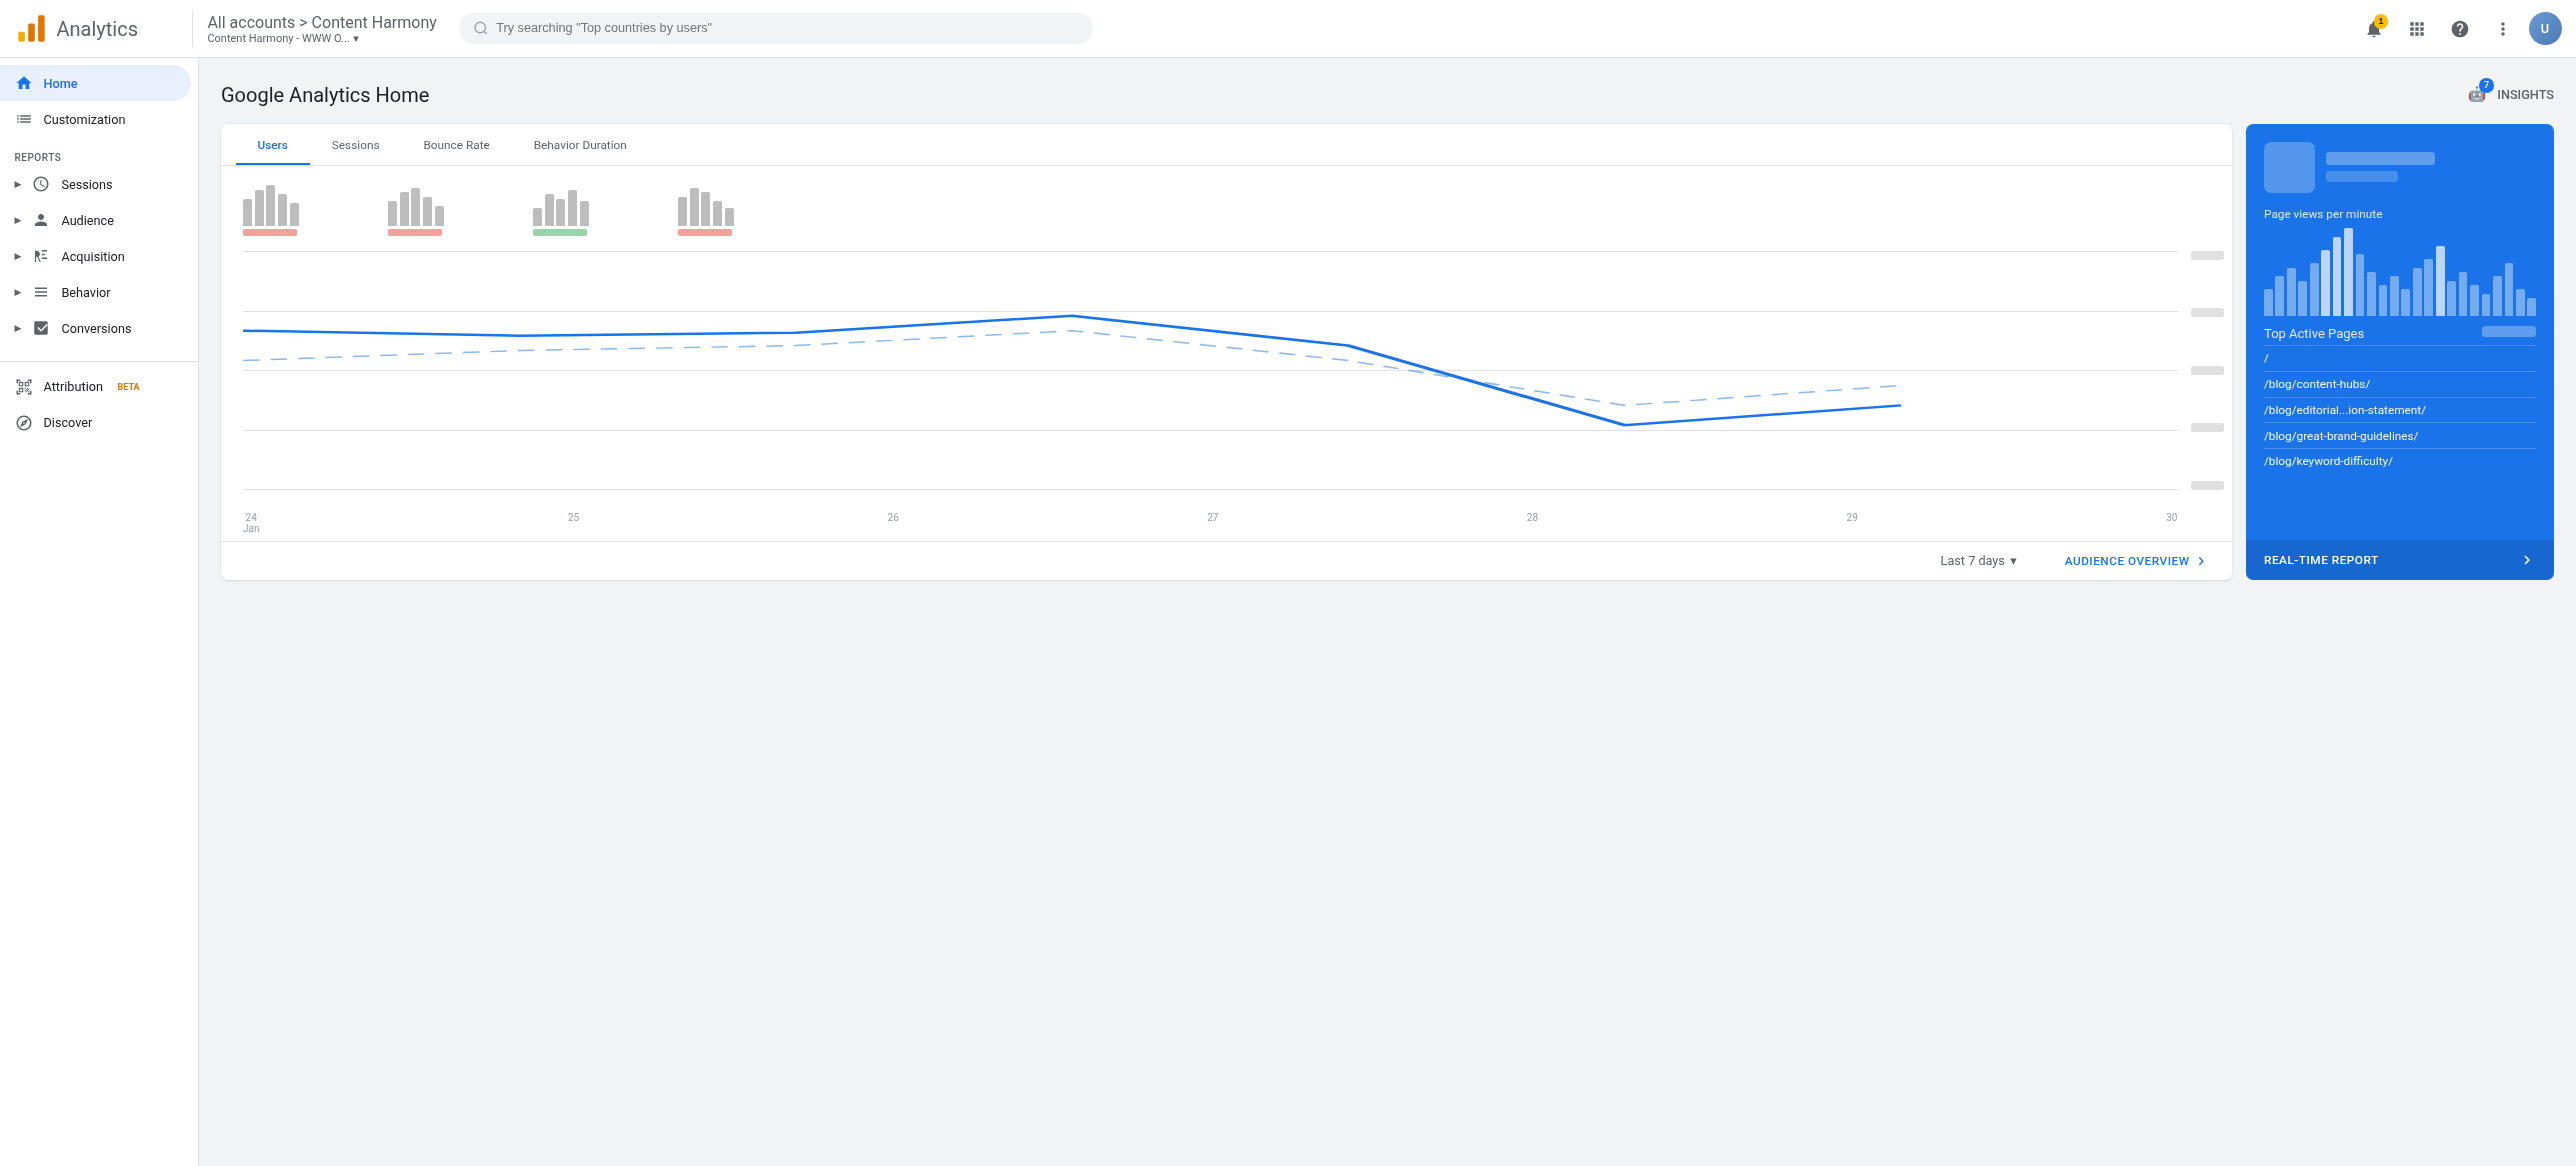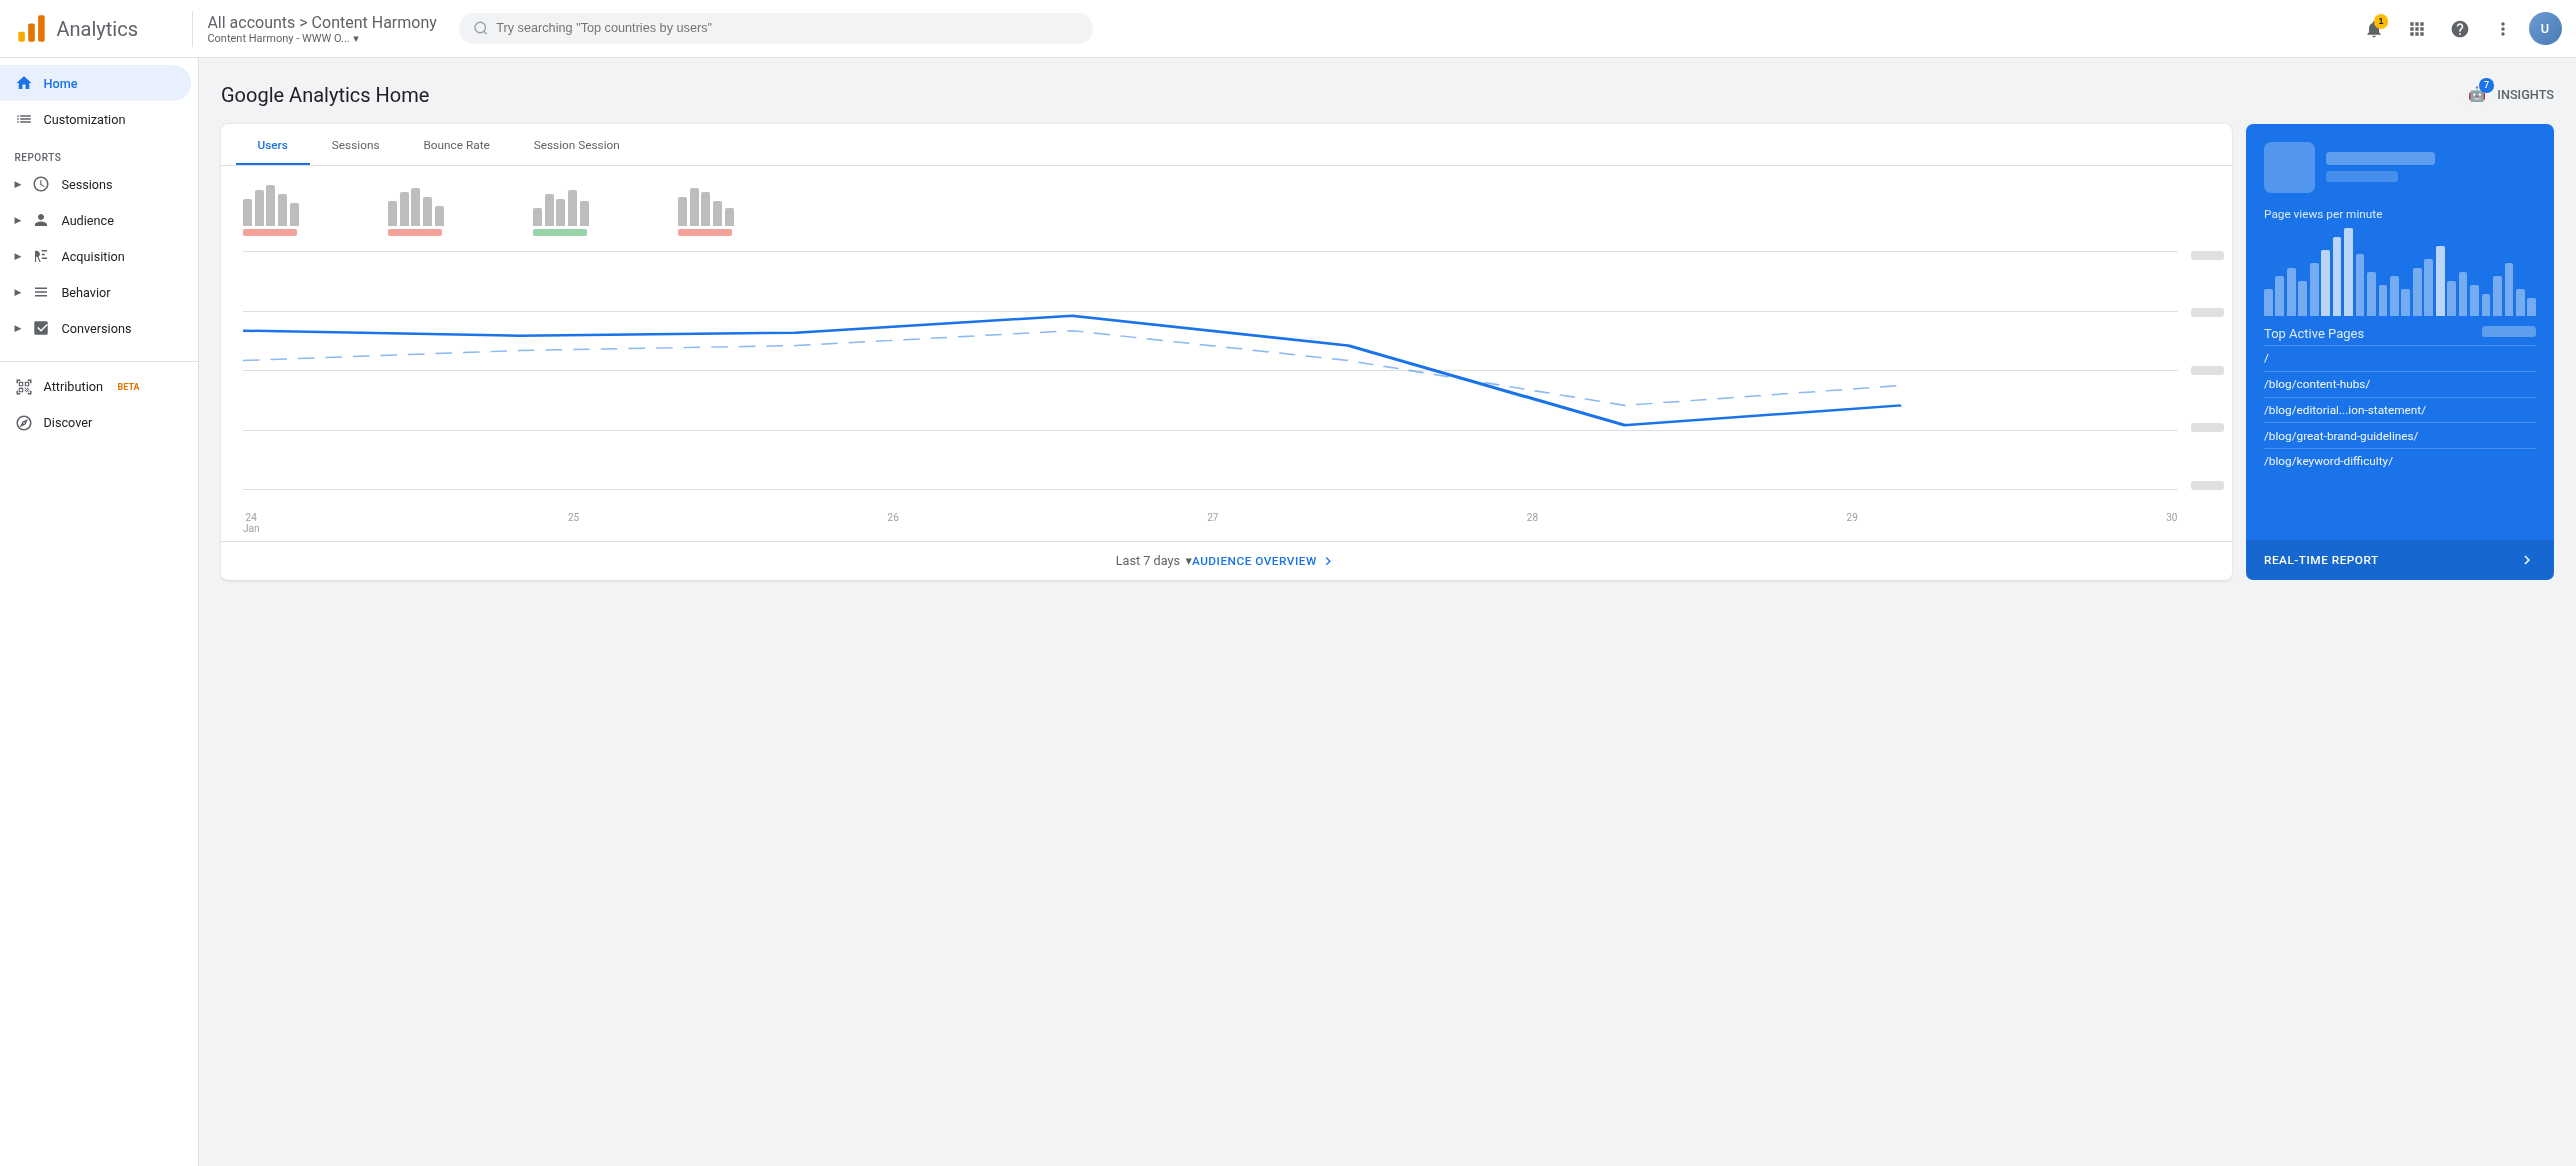--- a/index.html
+++ b/index.html
@@ -267,23 +267,24 @@
     .chart-area {
       padding: 7.2px 22px 14.5px;
       position: relative;
       height: 290px;
     }
 
     
     .card-footer {
       display: flex;
       align-items: center;
-      justify-content: center;
+      justify-content: flex-end;
       padding: 11px 22px;
       border-top: 0.9px solid #e0e0e0;
+      gap: 48px;
     }
     .date-range-btn {
       display: flex;
       align-items: center;
       gap: 5.4px;
       cursor: pointer;
       font-size: 12.7px;
       color: #5f6368;
     }
     .audience-link {
@@ -524,21 +525,21 @@
           <div class="metric-tab active">
             <span>Users</span>
           </div>
           <div class="metric-tab">
             <span>Sessions</span>
           </div>
           <div class="metric-tab">
             <span>Bounce Rate</span>
           </div>
           <div class="metric-tab">
-            <span>Session Session</span>
+            <span>Behavior Duration</span>
           </div>
         </div>
 
         <div class="metric-values">
 
           <div class="metric-value-item">
             <div style="display:flex;gap:2.7px;height:45px;align-items:flex-end;">
               <div style="width:9px;height:27px;background:#bdbdbd;border-radius:1.8px 1.8px 0 0;"></div>
               <div style="width:9px;height:36px;background:#bdbdbd;border-radius:1.8px 1.8px 0 0;"></div>
               <div style="width:9px;height:41px;background:#bdbdbd;border-radius:1.8px 1.8px 0 0;"></div>

